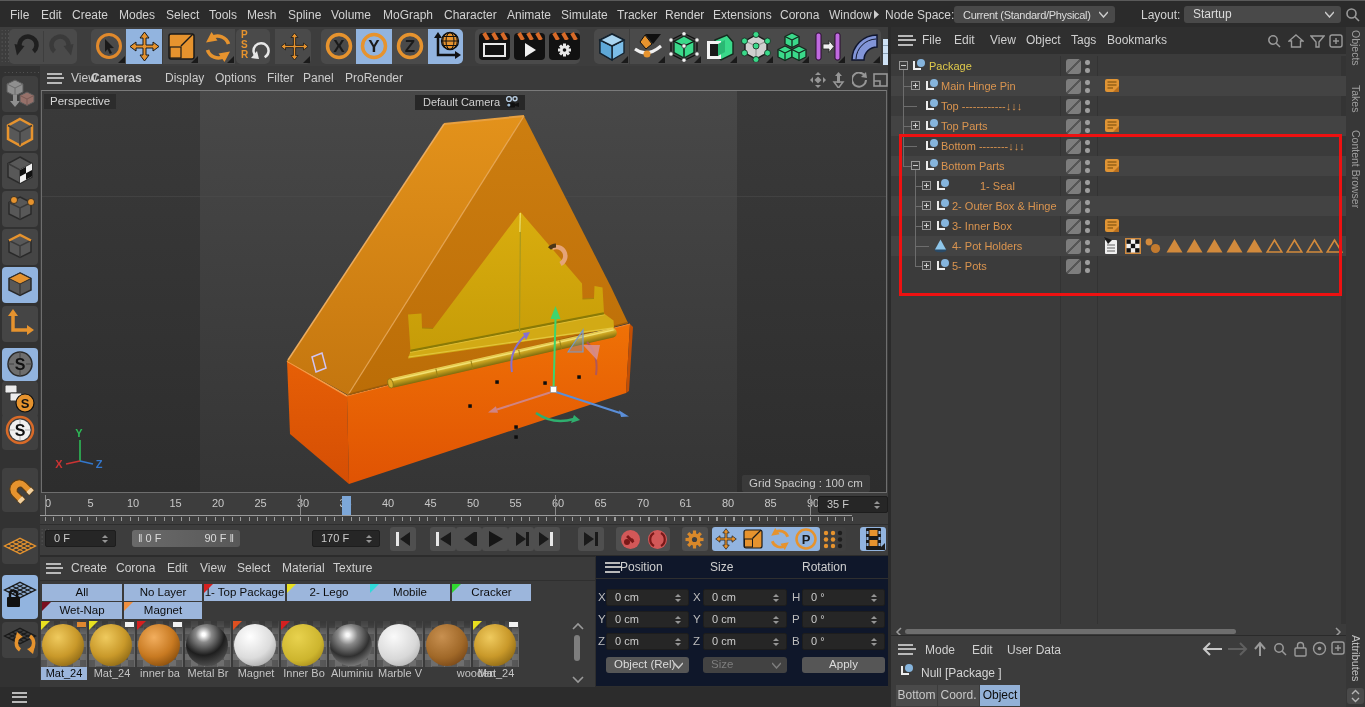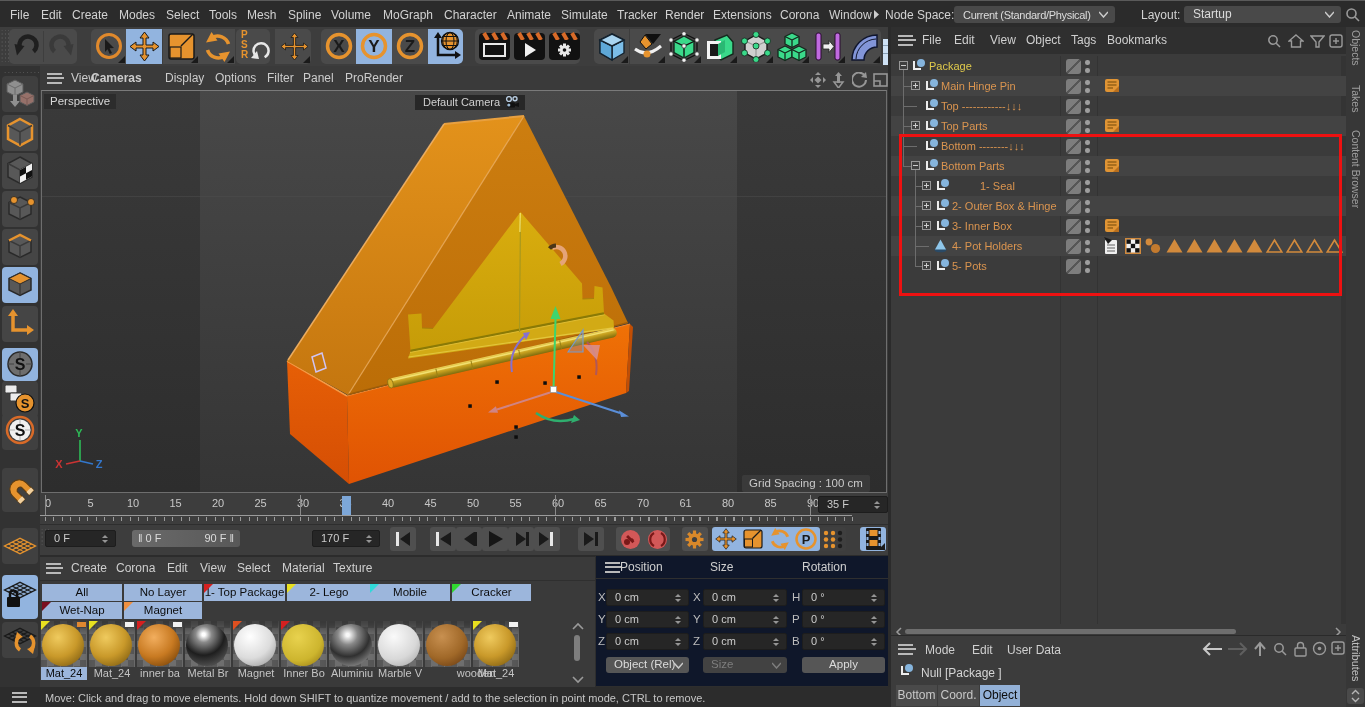--- a/index.html
+++ b/index.html
@@ -1195,15 +1195,14 @@
     <div class="vtext" style="top:608px; font-size:11px; color:#c0c0c0;">Attributes</div>
     <div class="abs" style="left:1px; top:661px; width:17px; height:16px; background:#4a4a4a; border-radius:3px;">
         <svg class="abs" style="left:3px; top:1px;" width="11" height="14">
           <path d="M2,5 L5.5,1.5 L9,5" stroke="#b5b5b5" stroke-width="1.4" fill="none"></path>
           <path d="M2,9 L5.5,12.5 L9,9" stroke="#b5b5b5" stroke-width="1.4" fill="none"></path>
         </svg>
       </div>
   </div>
   <div id="status" class="abs">
       <div class="hamb" style="left:12px; top:9px;"></div>
-    <span style="position:absolute; left:45px; top:5px;">Move: Click and drag to move elements. Hold down SHIFT to quantize movement / add to the selection in point mode, CTRL to remove.</span>
   </div>
 </div>
 
 </body></html>

